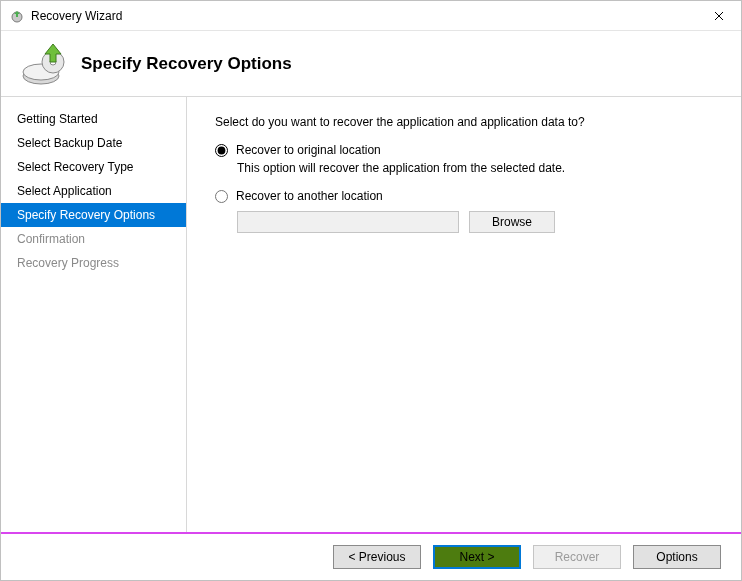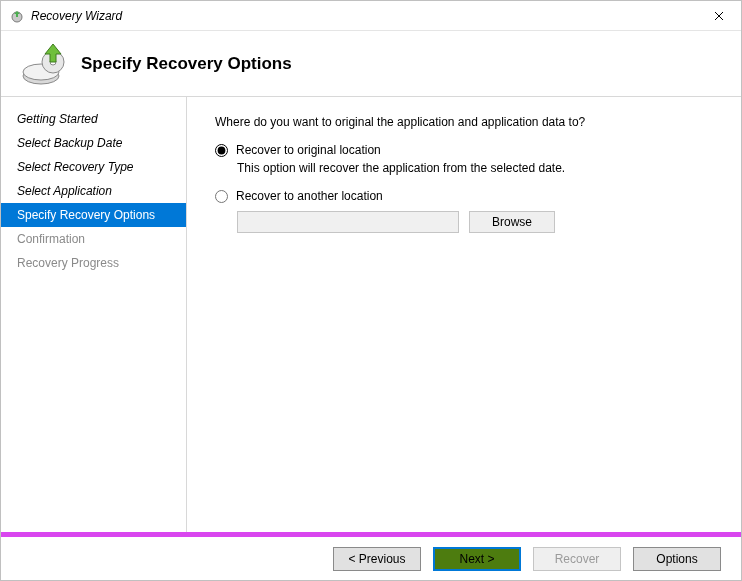--- a/index.html
+++ b/index.html
@@ -25,21 +25,21 @@
     height: 30px;
     display: flex;
     align-items: center;
     padding: 0 0 0 8px;
     border-bottom: 1px solid #e5e5e5;
   }
   .title-icon {
     width: 16px; height: 16px;
     margin-right: 6px;
   }
-  .title-text { flex: 1; font-size: 12px; font-style: italic; }
+  .title-text { flex: 1; font-size: 12px; }
   .close-btn {
     width: 45px; height: 30px;
     display: flex; align-items: center; justify-content: center;
     font-size: 13px; color: #000;
   }
   .header {
     height: 66px;
     border-bottom: 1px solid #d8d8d8;
     display: flex;
     align-items: center;
@@ -64,21 +64,21 @@
     border-right: 1px solid #d8d8d8;
     padding-top: 10px;
     background: #fff;
   }
   .step {
     padding: 5px 14px 5px 16px;
     font-size: 12px;
     color: #000;
     cursor: default;
   }
-  .step.completed { color: #000; font-style: italic; }
+  .step.completed { color: #000; }
   .step.pending { color: #8a8a8a; }
   .step.active {
     background: #0078d7;
     color: #fff;
   }
   .content {
     flex: 1;
     padding: 18px 24px 10px 28px;
     font-size: 12px;
     color: #000;
@@ -123,21 +123,21 @@
     font-size: 12px;
   }
   .important {
     margin-left: 22px;
     margin-top: 6px;
     line-height: 1.35;
     max-width: 480px;
   }
   .footer {
     height: 48px;
-    border-top: 5px solid #d946ef;
+    border-top: 2px solid #d946ef;
     display: flex;
     justify-content: flex-end;
     align-items: center;
     padding-right: 20px;
     gap: 12px;
     background: #fff;
   }
   .btn {
     width: 88px;
     height: 24px;
@@ -194,21 +194,21 @@
       <div class="step completed">Getting Started</div>
       <div class="step completed">Select Backup Date</div>
       <div class="step completed">Select Recovery Type</div>
       <div class="step completed">Select Application</div>
       <div class="step active">Specify Recovery Options</div>
       <div class="step pending">Confirmation</div>
       <div class="step pending">Recovery Progress</div>
     </div>
 
     <div class="content">
-      <div class="prompt">Where do you want to original the application and application data to?</div>
+      <div class="prompt">Select do you want to recover the application and application data to?</div>
 
       <label class="radio-row">
         <input type="radio" name="loc" checked="" style="">
         <span>Recover to original location</span>
       </label>
       <div class="option-desc">This option will recover the application from the selected date.</div>
 
       <label class="radio-row">
         <input type="radio" name="loc" style="">
         <span>Recover to another location</span>

